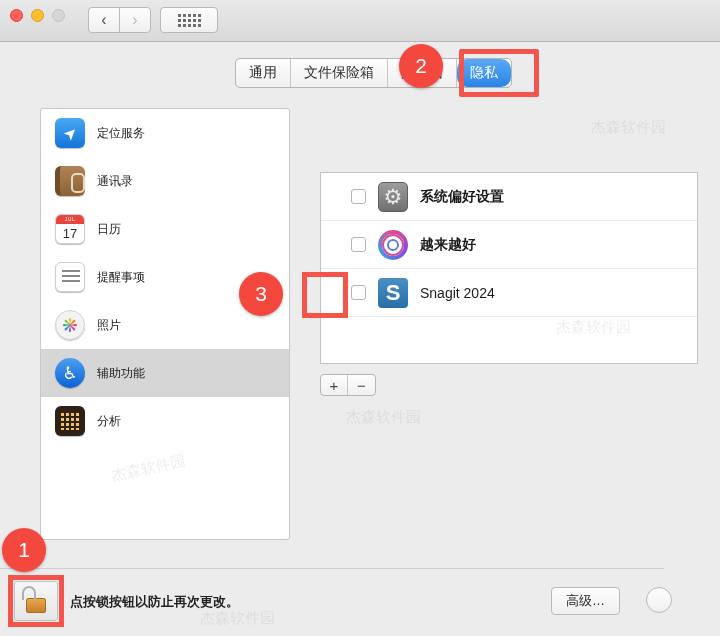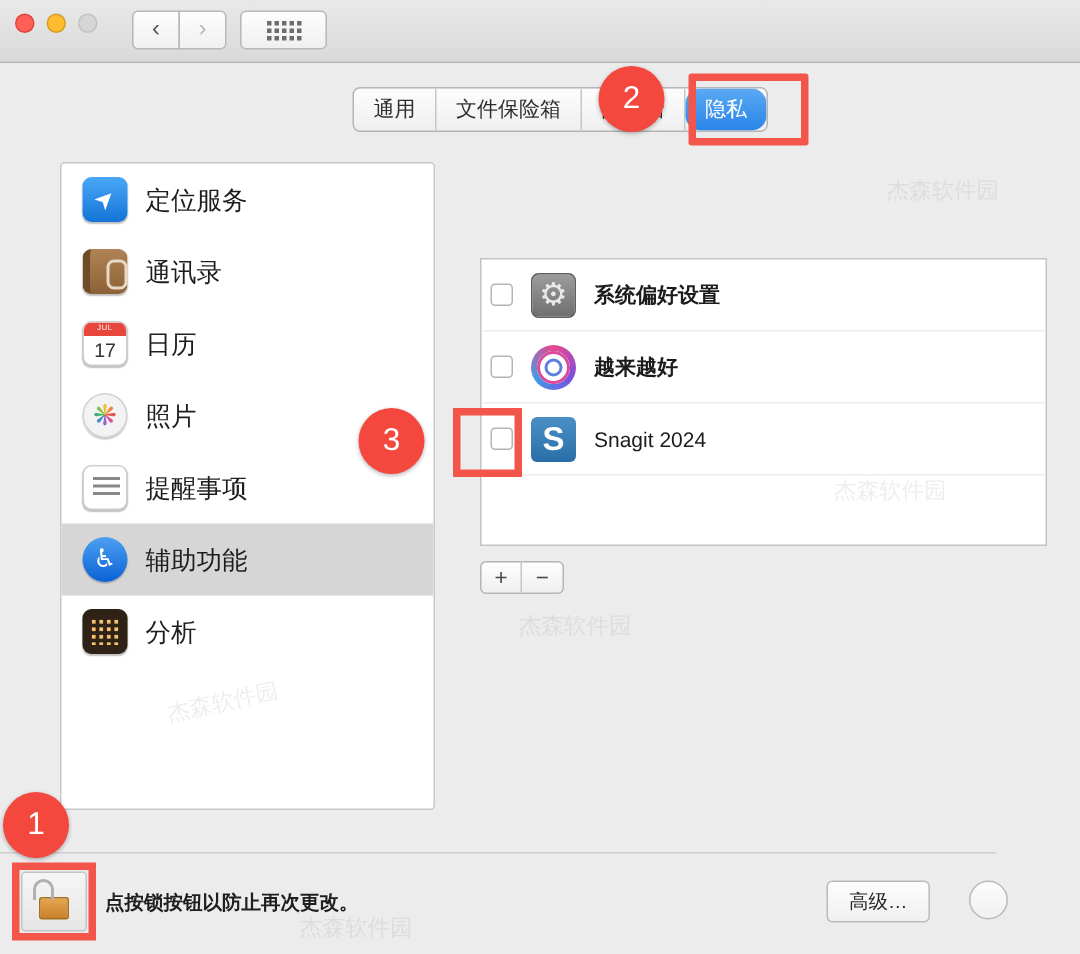--- a/index.html
+++ b/index.html
@@ -98,21 +98,21 @@
     position: absolute; left: 22px; top: 8px;
     width: 250px; height: 432px;
     background: #ffffff; border: 1px solid #c8c8c8;
     border-radius: 3px; overflow: hidden;
   }
   .side-item {
     display: flex; align-items: center; gap: 12px;
     height: 48px; padding-left: 14px;
   }
   .side-item.selected { background: #d6d6d6; }
-  .side-item .label { font-size: 17px; color: #1d1d1d; }
+  .side-item .label { font-size: 12px; color: #1d1d1d; }
 
   .sicon { width: 30px; height: 30px; border-radius: 6px; position: relative;
            flex: 0 0 auto; box-shadow: 0 1px 1px rgba(0,0,0,.25); }
   .sicon.loc { background: linear-gradient(#49a8f5, #1474d8); }
   .sicon.loc::after {
     content: "➤"; position: absolute; inset: 0; color: #fff;
     font-size: 16px; display: flex; align-items: center;
     justify-content: center; transform: rotate(-45deg);
   }
   .sicon.contacts { background: linear-gradient(#b08356, #8b6236);
@@ -167,21 +167,21 @@
   .pane { position: absolute; left: 288px; top: 8px; width: 396px; height: 432px; }
   .pane-title { font-size: 14px; color: #242424; padding: 12px 0 0 14px; }
 
   .applist {
     position: absolute; left: 14px; top: 64px;
     width: 378px; height: 192px;
     background: #fff; border: 1px solid #c3c3c3; overflow: hidden;
   }
   .app-row {
     display: flex; align-items: center; gap: 12px;
-    height: 48px; padding-left: 6px;
+    height: 48px; padding-left: 30px;
     border-bottom: 1px solid #ededed;
   }
   .app-row .name { font-size: 14px; color: #1c1c1c; }
   .app-row .name.cjk { font-weight: bold; }
 
   .cb {
     width: 15px; height: 15px; border-radius: 3px;
     border: 1px solid #b4b4b4; background: #fff; flex: 0 0 auto;
     position: relative;
   }
@@ -365,26 +365,26 @@
       </div>
       <div class="side-item">
         <span class="sicon contacts"></span>
         <span class="label">通讯录</span>
       </div>
       <div class="side-item">
         <span class="sicon cal"></span>
         <span class="label">日历</span>
       </div>
       <div class="side-item">
+        <span class="sicon rem"></span>
+        <span class="label">提醒事项</span>
+      </div>
+      <div class="side-item">
         <span class="sicon photos"></span>
         <span class="label">照片</span>
-      </div>
-      <div class="side-item">
-        <span class="sicon rem"></span>
-        <span class="label">提醒事项</span>
       </div>
       <div class="side-item selected">
         <span class="sicon access"></span>
         <span class="label">辅助功能</span>
       </div>
       <div class="side-item">
         <span class="sicon analytics"></span>
         <span class="label">分析</span>
       </div>
       <div class="wm" style="left:70px; top:350px; transform:rotate(-12deg);">杰森软件园</div>

